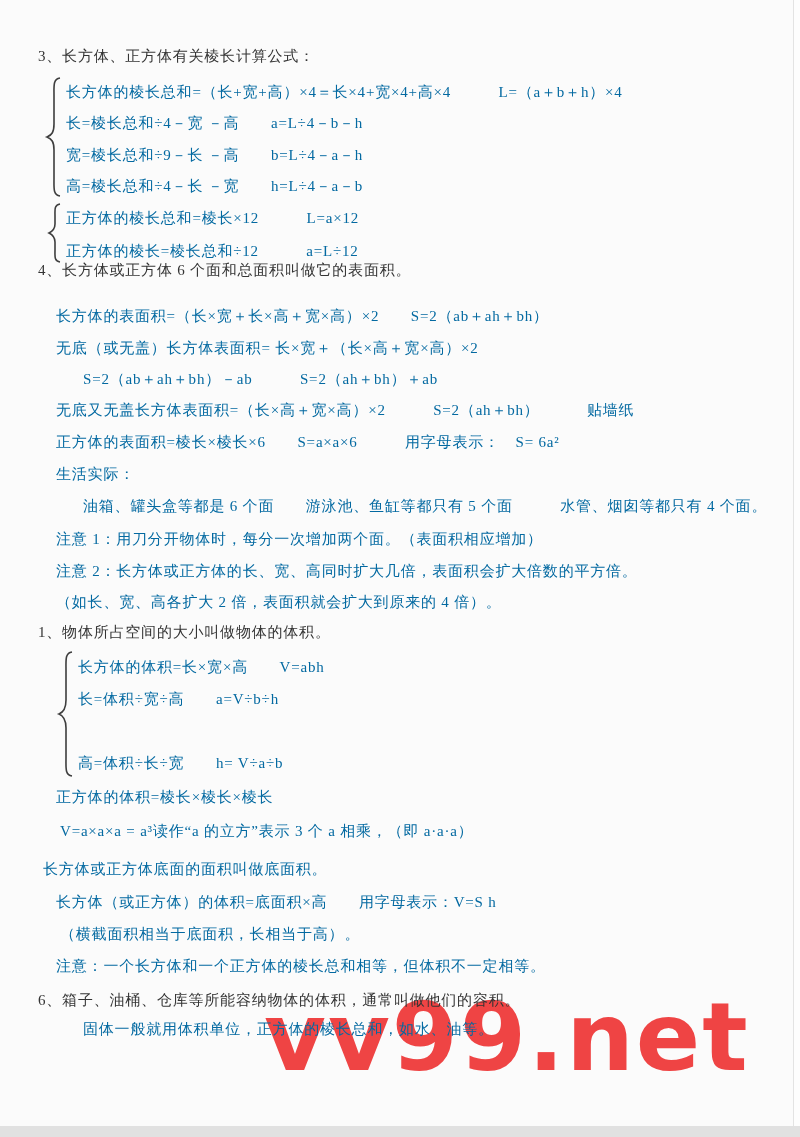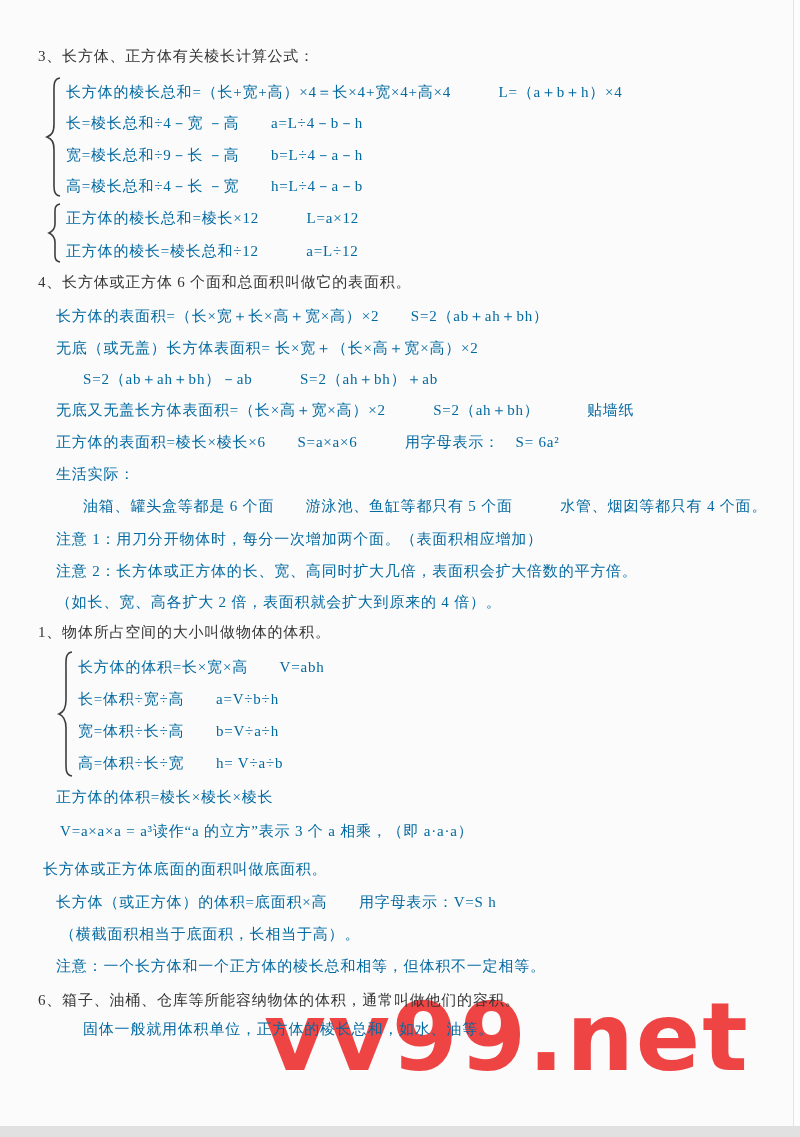--- a/index.html
+++ b/index.html
@@ -53,40 +53,39 @@
   <div class="ln" style="left:66px;top:113px">长=棱长总和÷4－宽 －高　　a=L÷4－b－h</div>
   <div class="ln" style="left:66px;top:145px">宽=棱长总和÷9－长 －高　　b=L÷4－a－h</div>
   <div class="ln" style="left:66px;top:176px">高=棱长总和÷4－长 －宽　　h=L÷4－a－b</div>
 
   <svg class="brace" style="left:46px;top:202px" width="18" height="62" viewBox="0 0 18 62" preserveAspectRatio="none">
     <path d="M14,2 C8,3 9,8 9,14 L9,22 C9,27 7,29 3,31 C7,33 9,35 9,40 L9,48 C9,54 8,59 14,60"></path>
   </svg>
   <div class="ln" style="left:66px;top:208px">正方体的棱长总和=棱长×12　　　L=a×12</div>
   <div class="ln" style="left:66px;top:241px">正方体的棱长=棱长总和÷12　　　a=L÷12</div>
 
-  <div class="ln heading" style="left:38px;top:272px">4、长方体或正方体 6 个面和总面积叫做它的表面积。</div>
+  <div class="ln heading" style="left:38px;top:260px">4、长方体或正方体 6 个面和总面积叫做它的表面积。</div>
   <div class="ln" style="left:56px;top:306px">长方体的表面积=（长×宽＋长×高＋宽×高）×2　　S=2（ab＋ah＋bh）</div>
   <div class="ln" style="left:56px;top:338px">无底（或无盖）长方体表面积= 长×宽＋（长×高＋宽×高）×2</div>
   <div class="ln" style="left:83px;top:369px">S=2（ab＋ah＋bh）－ab　　　S=2（ah＋bh）＋ab</div>
   <div class="ln" style="left:56px;top:400px">无底又无盖长方体表面积=（长×高＋宽×高）×2　　　S=2（ah＋bh）　　　贴墙纸</div>
   <div class="ln" style="left:56px;top:432px">正方体的表面积=棱长×棱长×6　　S=a×a×6　　　用字母表示：　S= 6a²</div>
   <div class="ln" style="left:56px;top:464px">生活实际：</div>
   <div class="ln" style="left:83px;top:496px">油箱、罐头盒等都是 6 个面　　游泳池、鱼缸等都只有 5 个面　　　水管、烟囱等都只有 4 个面。</div>
   <div class="ln" style="left:56px;top:529px">注意 1：用刀分开物体时，每分一次增加两个面。（表面积相应增加）</div>
   <div class="ln" style="left:56px;top:561px">注意 2：长方体或正方体的长、宽、高同时扩大几倍，表面积会扩大倍数的平方倍。</div>
   <div class="ln" style="left:56px;top:592px">（如长、宽、高各扩大 2 倍，表面积就会扩大到原来的 4 倍）。</div>
 
   <div class="ln heading" style="left:38px;top:622px">1、物体所占空间的大小叫做物体的体积。</div>
 
   <svg class="brace" style="left:56px;top:650px" width="20" height="128" viewBox="0 0 20 128" preserveAspectRatio="none">
     <path d="M16,2 C9,3 10,10 10,20 L10,50 C10,58 8,62 3,64 C8,66 10,70 10,78 L10,108 C10,118 9,125 16,126"></path>
   </svg>
   <div class="ln" style="left:78px;top:657px">长方体的体积=长×宽×高　　V=abh</div>
   <div class="ln" style="left:78px;top:689px">长=体积÷宽÷高　　a=V÷b÷h</div>
-  <div class="ln" style="left:78px;top:721px">宽=体积÷长÷高　　b=V÷a÷h</div>
   <div class="ln" style="left:78px;top:753px">高=体积÷长÷宽　　h= V÷a÷b</div>
 
   <div class="ln" style="left:56px;top:787px">正方体的体积=棱长×棱长×棱长</div>
   <div class="ln" style="left:60px;top:821px">V=a×a×a = a³读作“a 的立方”表示 3 个 a 相乘，（即 a·a·a）</div>
   <div class="ln" style="left:43px;top:859px">长方体或正方体底面的面积叫做底面积。</div>
   <div class="ln" style="left:56px;top:892px">长方体（或正方体）的体积=底面积×高　　用字母表示：V=S h</div>
   <div class="ln" style="left:56px;top:956px">注意：一个长方体和一个正方体的棱长总和相等，但体积不一定相等。</div>
   <div class="ln" style="left:60px;top:924px">（横截面积相当于底面积，长相当于高）。</div>
 
   <div class="ln heading" style="left:38px;top:990px">6、箱子、油桶、仓库等所能容纳物体的体积，通常叫做他们的容积。</div>

